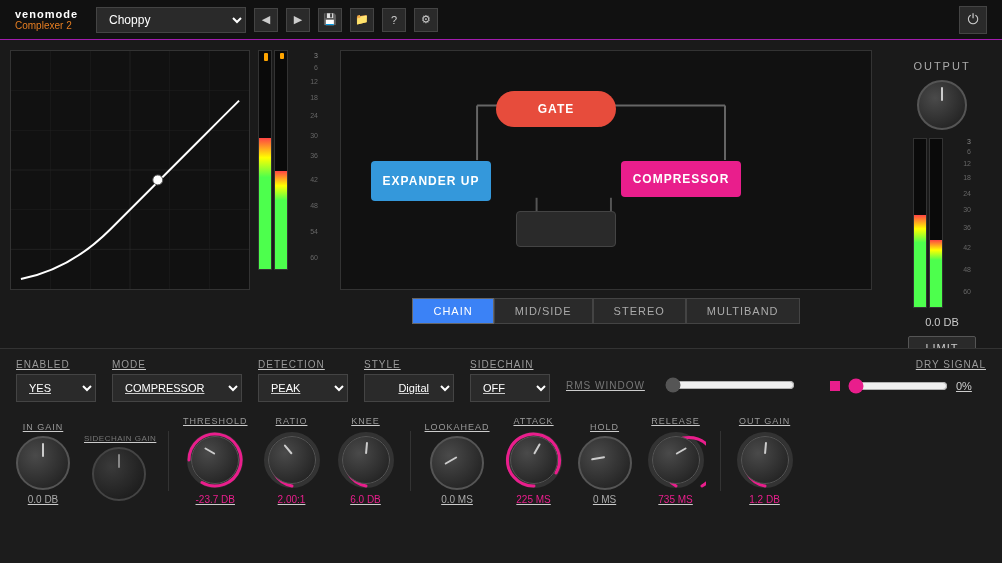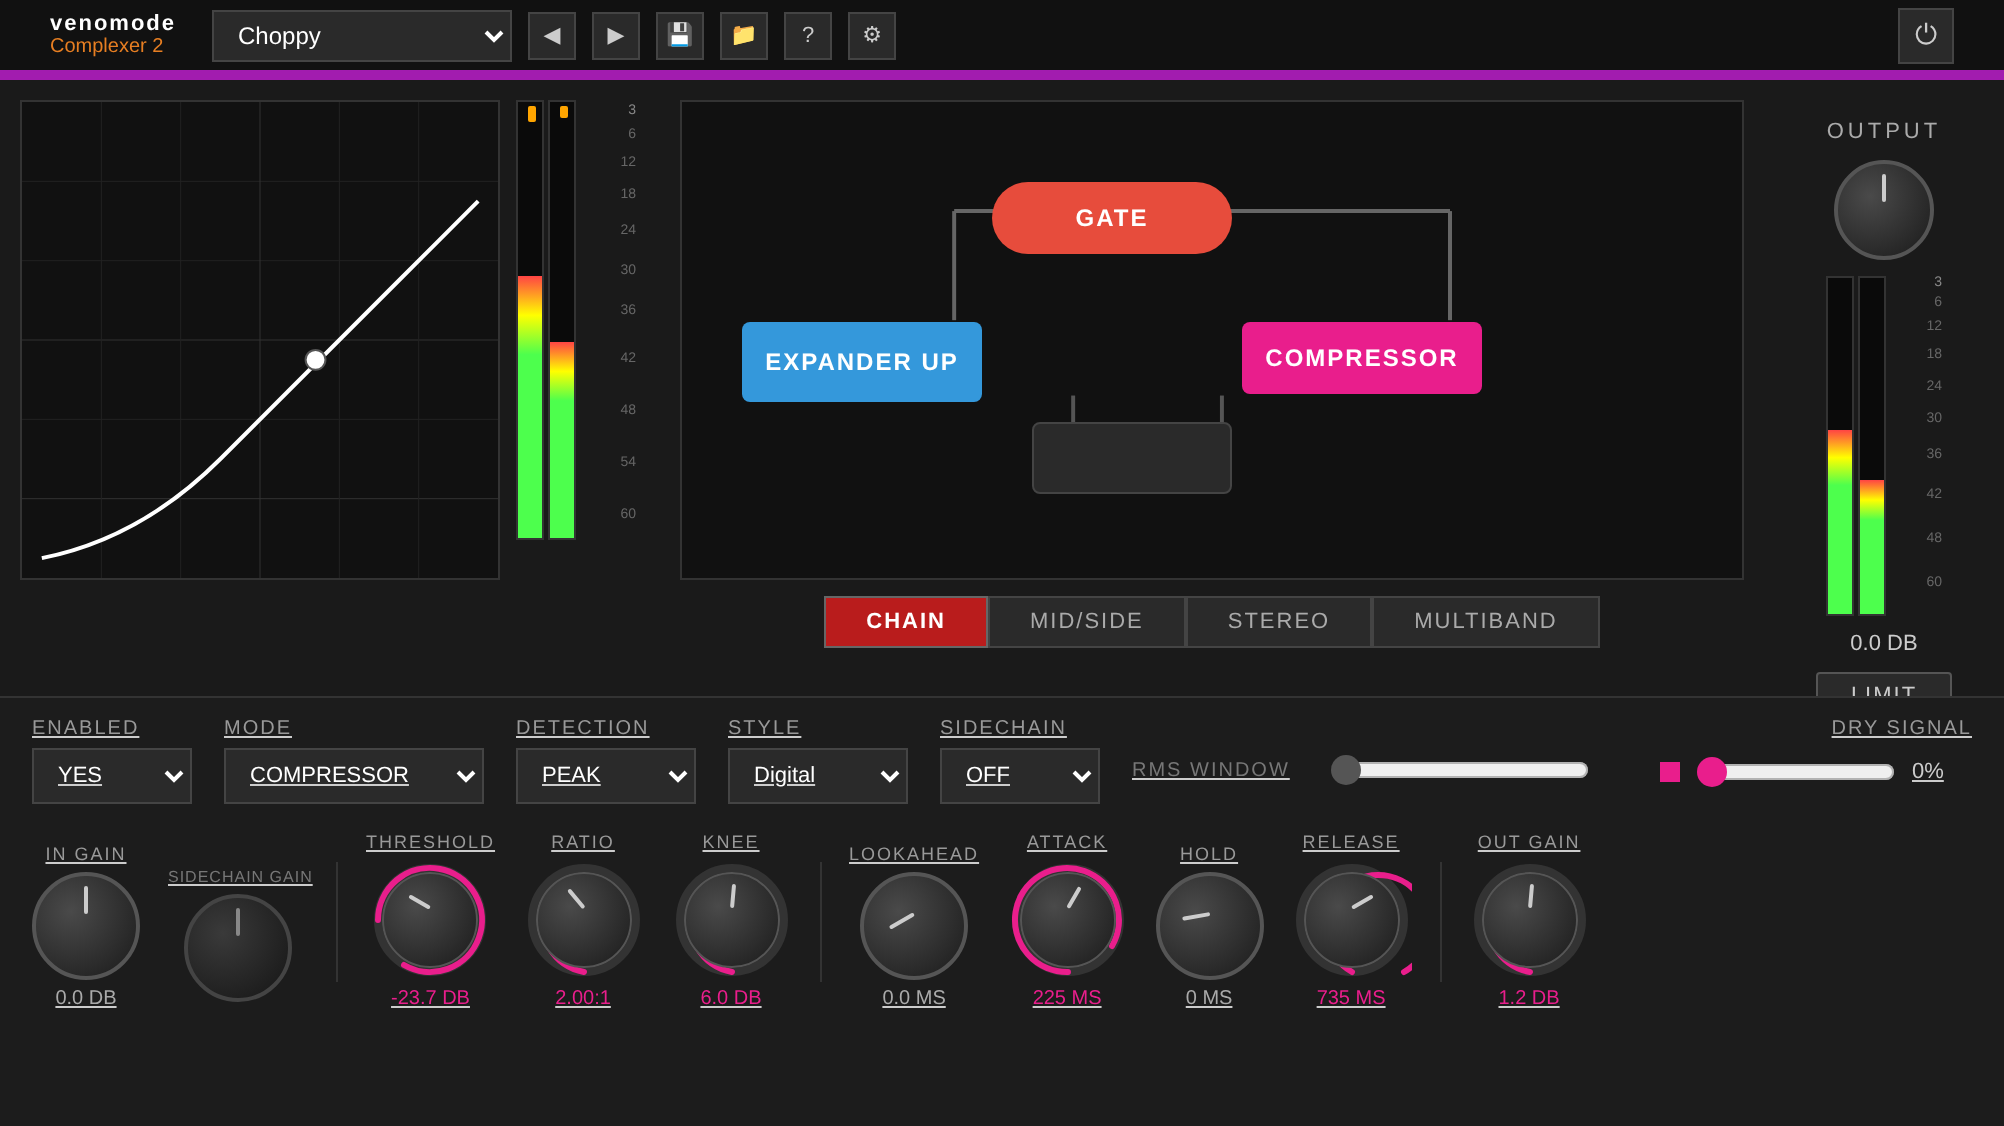--- a/index.html
+++ b/index.html
@@ -11,23 +11,23 @@
       overflow: hidden;
       color: #ccc;
     }
 
     
     .top-bar {
       background: #111;
       height: 40px;
       display: flex;
       align-items: center;
-      padding: 0 25px;
+      padding: 0 15px;
       gap: 8px;
-      border-bottom: 5px solid #a21caf;
+      border-bottom: 1px solid #a21caf;
     }
     .logo-area {
       display: flex;
       flex-direction: column;
       align-items: flex-start;
       margin-right: 10px;
     }
     .logo-name {
       font-size: 11px;
       font-weight: bold;
@@ -170,24 +170,23 @@
     .chain-tab {
       padding: 6px 20px;
       background: #2a2a2a;
       border: 1px solid #444;
       color: #aaa;
       font-size: 11px;
       cursor: pointer;
       letter-spacing: 1px;
     }
     .chain-tab.active {
-      background: #b91c1c;
+      background: #3b82f6;
       color: #fff;
       border-color: #666;
-      font-weight: bold;
     }
 
     
     .right-section {
       width: 120px;
       padding: 10px;
       display: flex;
       flex-direction: column;
       align-items: center;
       gap: 8px;
@@ -436,21 +435,21 @@
 
     <div class="control-group">
       <span class="ctrl-label">DETECTION</span>
       <select class="ctrl-select" style="width:90px;">
         <option>PEAK</option><option>RMS</option>
       </select>
     </div>
 
     <div class="control-group">
       <span class="ctrl-label">STYLE</span>
-      <select class="ctrl-select" style="width:90px;">
+      <select class="ctrl-select" style="width:90px;text-align:right;">
         <option>Digital</option><option>Analog</option><option>Vintage</option>
       </select>
     </div>
 
     <div class="control-group">
       <span class="ctrl-label">SIDECHAIN</span>
       <select class="ctrl-select" style="width:80px;">
         <option>OFF</option><option>ON</option>
       </select>
     </div>

